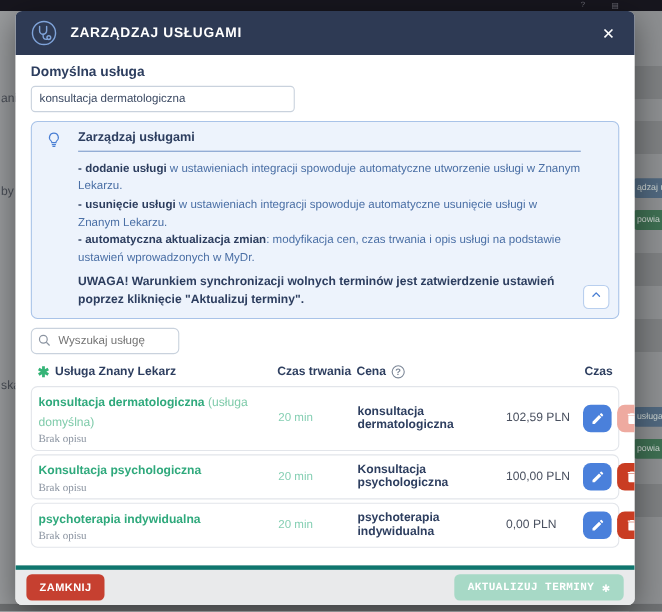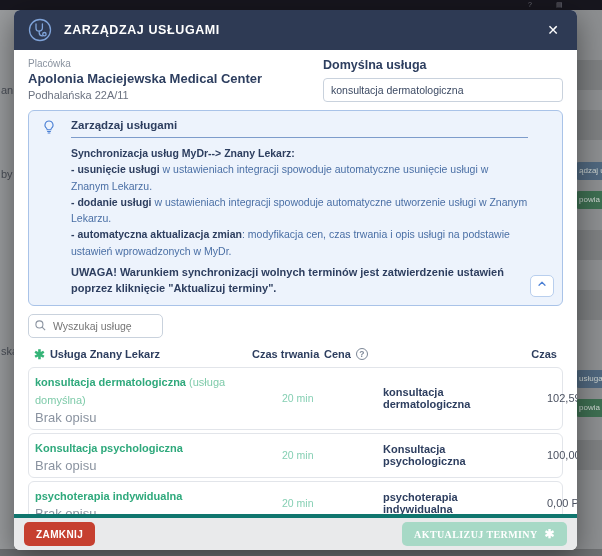--- a/index.html
+++ b/index.html
@@ -56,54 +56,54 @@
   .search-input { width:100%; height:24px; border:1px solid #c9d2dd; border-radius:5px;
                   font-family:"Liberation Sans",sans-serif; font-size:10.5px; color:#3c4a63; padding:0 6px 0 24px; }
   .btn-add { background:#5d8130; border:none; color:#ffffff; font-family:"Liberation Sans",sans-serif;
              font-size:10.5px; font-weight:bold; letter-spacing:.4px; height:26px; padding:0 10px;
              border-radius:5px; display:flex; align-items:center; gap:8px; cursor:pointer; }
   .btn-add svg { width:14px; height:14px; }
 
   
   .thead { display:flex; align-items:center; font-size:11px; font-weight:bold; color:#2d3e5f; padding:2px 6px 6px 6px; }
   .trow { display:flex; align-items:center; border:1px solid #e2e5ea; border-radius:6px; background:#fff;
-          padding:4px 6px; margin-bottom:3px; min-height:31px;gap:29px; }
+          padding:4px 6px; margin-bottom:3px; min-height:31px; }
   .col-name { flex:0 0 218px; }
   .col-dur  { flex:0 0 72px; }
   .col-mydr { flex:0 0 135px; }
   .col-price{ flex:0 0 70px; }
   .col-act  { flex:1; display:flex; justify-content:flex-end; gap:5px; align-items:center; }
   .th-zl { display:flex; align-items:center; gap:5px; }
   .zl-star { color:#35b477; font-size:13px; line-height:1; }
   .mydr-ico { width:12px; height:12px; }
   .th-mydr, .th-cena { display:flex; align-items:center; gap:5px; }
   .q-circle { width:12px; height:12px; border:1px solid #7c8797; border-radius:50%; color:#7c8797;
               font-size:8.5px; font-weight:bold; display:inline-flex; align-items:center; justify-content:center; }
   .th-akcje { text-align:right; flex:1; }
 
   .svc-main { font-size:11px; font-weight:bold; color:#2fa97c; }
   .svc-suffix { font-size:11px; color:#7fcbaa; }
-  .svc-desc { font-size:13px; color:#8a93a0; margin-top:2px; }
+  .svc-desc { font-size:10px; color:#8a93a0; margin-top:2px;font-family:Liberation Serif, serif; }
   .c-dur { font-size:10.5px; color:#85cfb3; }
   .c-mydr { font-size:11px; font-weight:bold; color:#2d3e5f; }
   .c-price { font-size:11px; color:#4a5160; }
   .btn-edit { width:26px; height:25px; background:#4a80db; border:none; border-radius:7px; cursor:pointer;
               display:flex; align-items:center; justify-content:center; }
   .btn-edit svg { width:13px; height:13px; }
   .btn-delete { width:26px; height:25px; background:#c93c22; border:none; border-radius:7px; cursor:pointer;
                 display:flex; align-items:center; justify-content:center; }
   .btn-delete svg { width:13px; height:13px; }
   .btn-delete.disabled { background:#eeaaa0; cursor:default; }
 
   .modal-footer { flex:0 0 36px; background:#e9eaeb; border-top:4px solid #0f766e; display:flex;
                   align-items:center; justify-content:space-between; padding:0 10px; }
   .btn-close-modal { background:#c64030; border:none; color:#fff; font-family:"Liberation Sans",sans-serif;
                      font-size:10px; font-weight:bold; letter-spacing:.4px; height:24px; padding:0 12px;
                      border-radius:5px; cursor:pointer; }
-  .btn-update { background:#a7d9c6; border:none; color:#ffffff; font-family:Liberation Serif, serif;
+  .btn-update { background:#a7d9c6; border:none; color:#ffffff; font-family:Liberation Mono, monospace;
                 font-size:10px; font-weight:bold; letter-spacing:.4px; height:24px; padding:0 12px;
                 border-radius:5px; display:flex; align-items:center; gap:7px; cursor:default; }
   .btn-update .star { font-size:12px; }
 </style>
 </head>
 <body>
 
 <div class="bg-area">
   <span class="bg-left-frag" style="left:1px; top:84px;">ani</span>
   <span class="bg-left-frag" style="left:1px; top:168px;">by</span>
@@ -137,45 +137,39 @@
         <circle cx="16.4" cy="16.2" r="1.7"></circle>
       </svg>
     </span>
     <span class="mh-title">ZARZĄDZAJ USŁUGAMI</span>
     <button class="mh-close">✕</button>
   </div>
 
   <div class="modal-body">
 
     <div class="top-row">
-      <div>
-        <div class="facility-label">Placówka</div>
-        <div class="facility-name">Apolonia Maciejewska Medical Center</div>
-        <div class="facility-addr">Podhalańska 22A/11</div>
-      </div>
       <div class="default-svc">
         <div class="default-svc-label">Domyślna usługa</div>
         <input class="default-svc-input" value="konsultacja dermatologiczna" style="">
       </div>
     </div>
 
     <div class="info-box">
       <div class="ib-head">
         <span class="ib-bulb">
           <svg viewBox="0 0 24 24" fill="none" stroke="#4a7fd4" stroke-width="1.6" stroke-linecap="round">
             <path d="M12 3a6 6 0 0 0-3.9 10.6c.8.7 1.1 1.4 1.1 2.4h5.6c0-1 .3-1.7 1.1-2.4A6 6 0 0 0 12 3z"></path>
             <line x1="9.8" y1="18.8" x2="14.2" y2="18.8"></line>
             <line x1="10.6" y1="21" x2="13.4" y2="21"></line>
           </svg>
         </span>
         <div class="ib-content">
           <div class="ib-title">Zarządzaj usługami</div>
-          <div class="ib-line"><b>Synchronizacja usług MyDr--&gt; Znany Lekarz:</b></div>
+          <div class="ib-line"><b>- dodanie usługi</b><span> w ustawieniach integracji spowoduje automatyczne utworzenie usługi w Znanym Lekarzu.</span></div>
           <div class="ib-line"><b>- usunięcie usługi</b><span> w ustawieniach integracji spowoduje automatyczne usunięcie usługi w Znanym Lekarzu.</span></div>
-          <div class="ib-line"><b>- dodanie usługi</b><span> w ustawieniach integracji spowoduje automatyczne utworzenie usługi w Znanym Lekarzu.</span></div>
           <div class="ib-line"><b>- automatyczna aktualizacja zmian</b><span>: modyfikacja cen, czas trwania i opis usługi na podstawie ustawień wprowadzonych w MyDr.</span></div>
           <div class="ib-warning">UWAGA! Warunkiem synchronizacji wolnych terminów jest zatwierdzenie ustawień poprzez kliknięcie "Aktualizuj terminy".</div>
         </div>
       </div>
       <button class="ib-collapse">
         <span>
           <svg width="12" height="12" viewBox="0 0 24 24" fill="none" stroke="#4a7fd4" stroke-width="2.4" stroke-linecap="round" stroke-linejoin="round">
               <polyline points="6 14.5 12 8.5 18 14.5"></polyline>
             </svg>
         </span>

